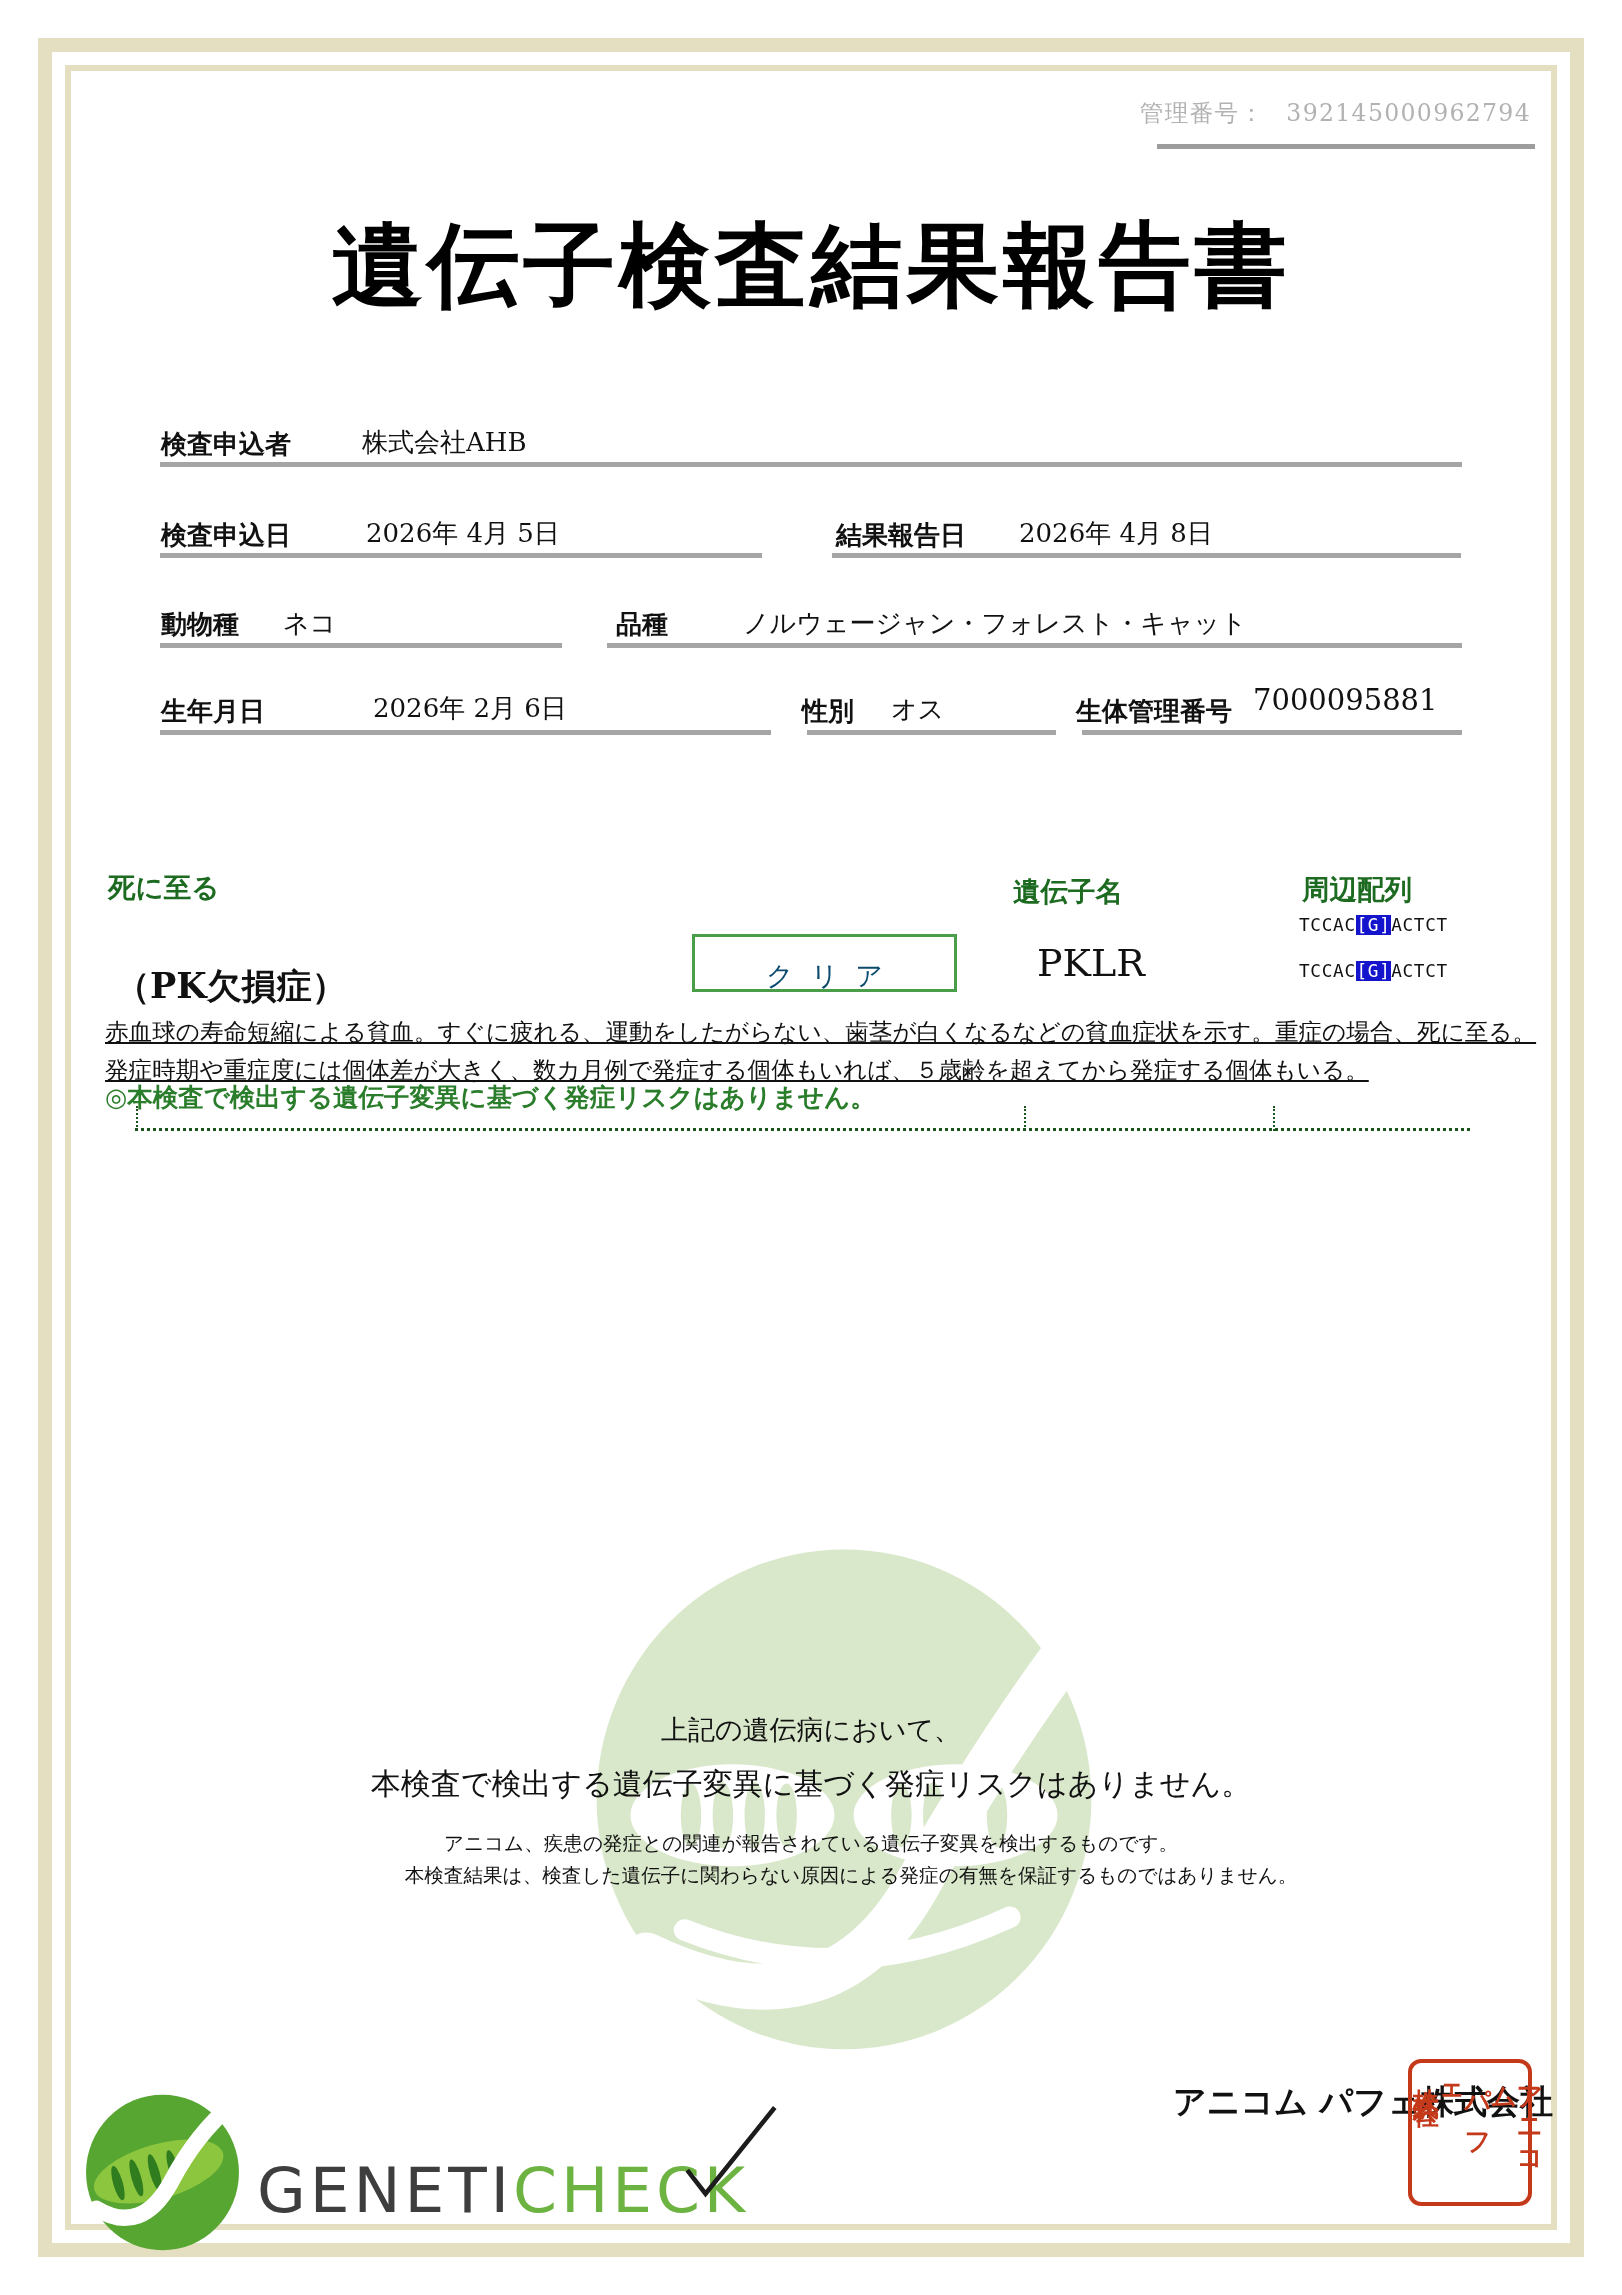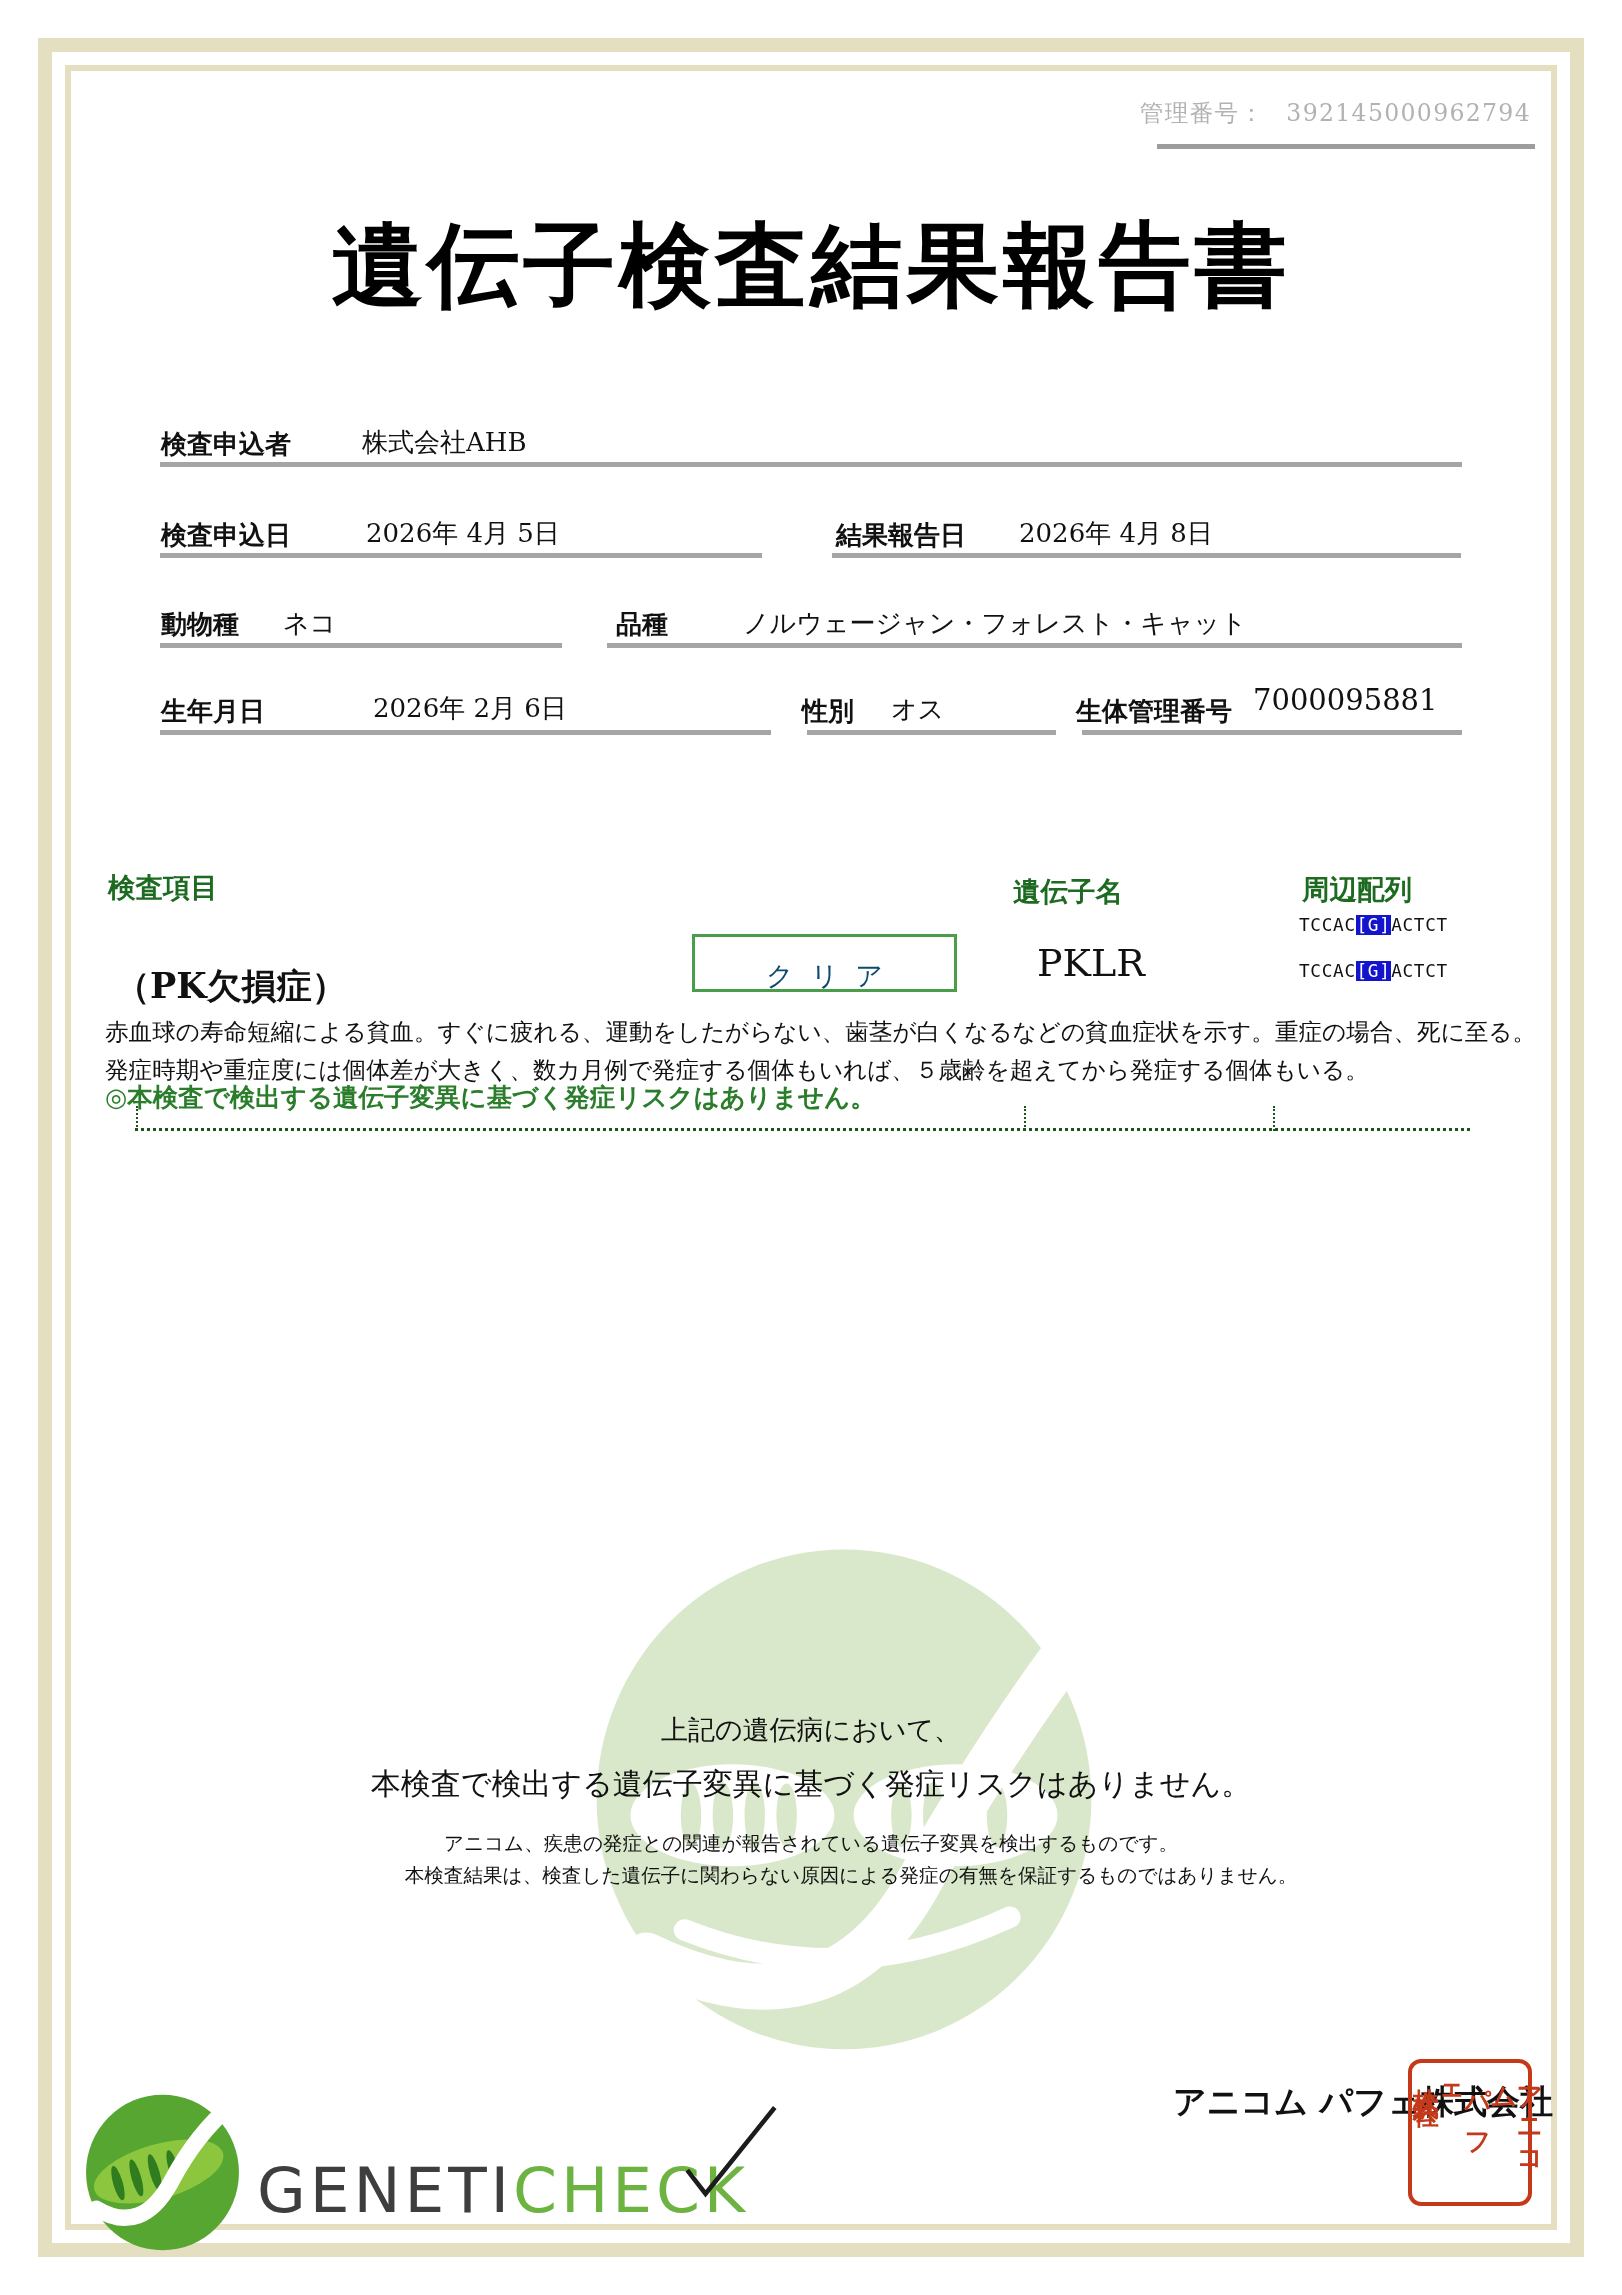--- a/index.html
+++ b/index.html
@@ -26,21 +26,21 @@
   
   .glabel{position:absolute;font-size:27.5px;font-weight:bold;color:#1d6b21;white-space:nowrap;}
   .disease{top:919px;left:107px;font-size:35px;font-weight:bold;line-height:1.28;white-space:nowrap;}
   .result-box{top:934px;left:692px;width:259px;height:52px;border:3.9px solid #4a9e4a;
     display:flex;align-items:center;justify-content:center;}
   .result-text{font-size:27px;color:#0c4a6e;letter-spacing:17px;text-indent:17px;white-space:nowrap;margin-top:26px;}
   .gene-name{top:941px;left:1037px;font-size:38px;white-space:nowrap;}
   .seq{position:absolute;left:1299px;font-family:"DejaVu Sans Mono","Liberation Mono",monospace;
     font-size:17.7px;letter-spacing:0.7px;white-space:nowrap;color:#111;}
   .seq .variant{background:#1414cc;color:#ffffff;padding:0 0.7px;}
-  .desc{position:absolute;left:105px;font-size:23.6px;white-space:nowrap;color:#111;}
+  .desc{position:absolute;left:105px;font-size:23.6px;white-space:nowrap;color:#111;text-decoration:underline;}
   .risk-note{position:absolute;left:105px;top:1080px;font-size:25.5px;font-weight:bold;
     color:#2a7d2a;white-space:nowrap;}
   .hdot{position:absolute;left:135px;top:1128px;width:1335px;border-top:3.9px dotted #1c551c;}
   .vtick{position:absolute;top:1106px;height:25px;width:0;border-left:2px dotted #1c551c;}
   
   .sum{position:absolute;left:0;width:1622px;text-align:center;
     font-family:"DejaVu Sans","Liberation Sans",sans-serif;color:#111;white-space:nowrap;}
   .sum-1{top:1712px;font-size:27px;}
   .sum-2{top:1764px;font-size:30px;}
   .sum-note{font-size:19.6px;}
@@ -114,21 +114,21 @@
 <div class="flabel" style="top:694px;left:161px;">生年月日</div>
 <div class="fvalue" style="top:691px;left:373px;">2026年 2月 6日</div>
 <div class="uline" style="top:730px;left:160px;width:611px;"></div>
 <div class="flabel" style="top:694px;left:802px;">性別</div>
 <div class="fvalue" style="top:692px;left:891px;">オス</div>
 <div class="uline" style="top:730px;left:807px;width:249px;"></div>
 <div class="flabel" style="top:694px;left:1076px;">生体管理番号</div>
 <div class="fvalue" style="top:683px;left:1253px;font-size:29px;">7000095881</div>
 <div class="uline" style="top:730px;left:1082px;width:380px;"></div>
 
-<div class="glabel" style="top:870px;left:108px;">検査項目</div>
+<div class="glabel" style="top:870px;left:108px;">死に至る</div>
 <div class="glabel" style="top:874px;left:1013px;">遺伝子名</div>
 <div class="glabel" style="top:872px;left:1302px;">周辺配列</div>
 
 <div class="abs disease">
   <br>
   <span style="margin-left:7.9px;">（PK欠損症）</span>
 </div>
 
 <div class="abs result-box">
   <span class="result-text">クリア</span>

